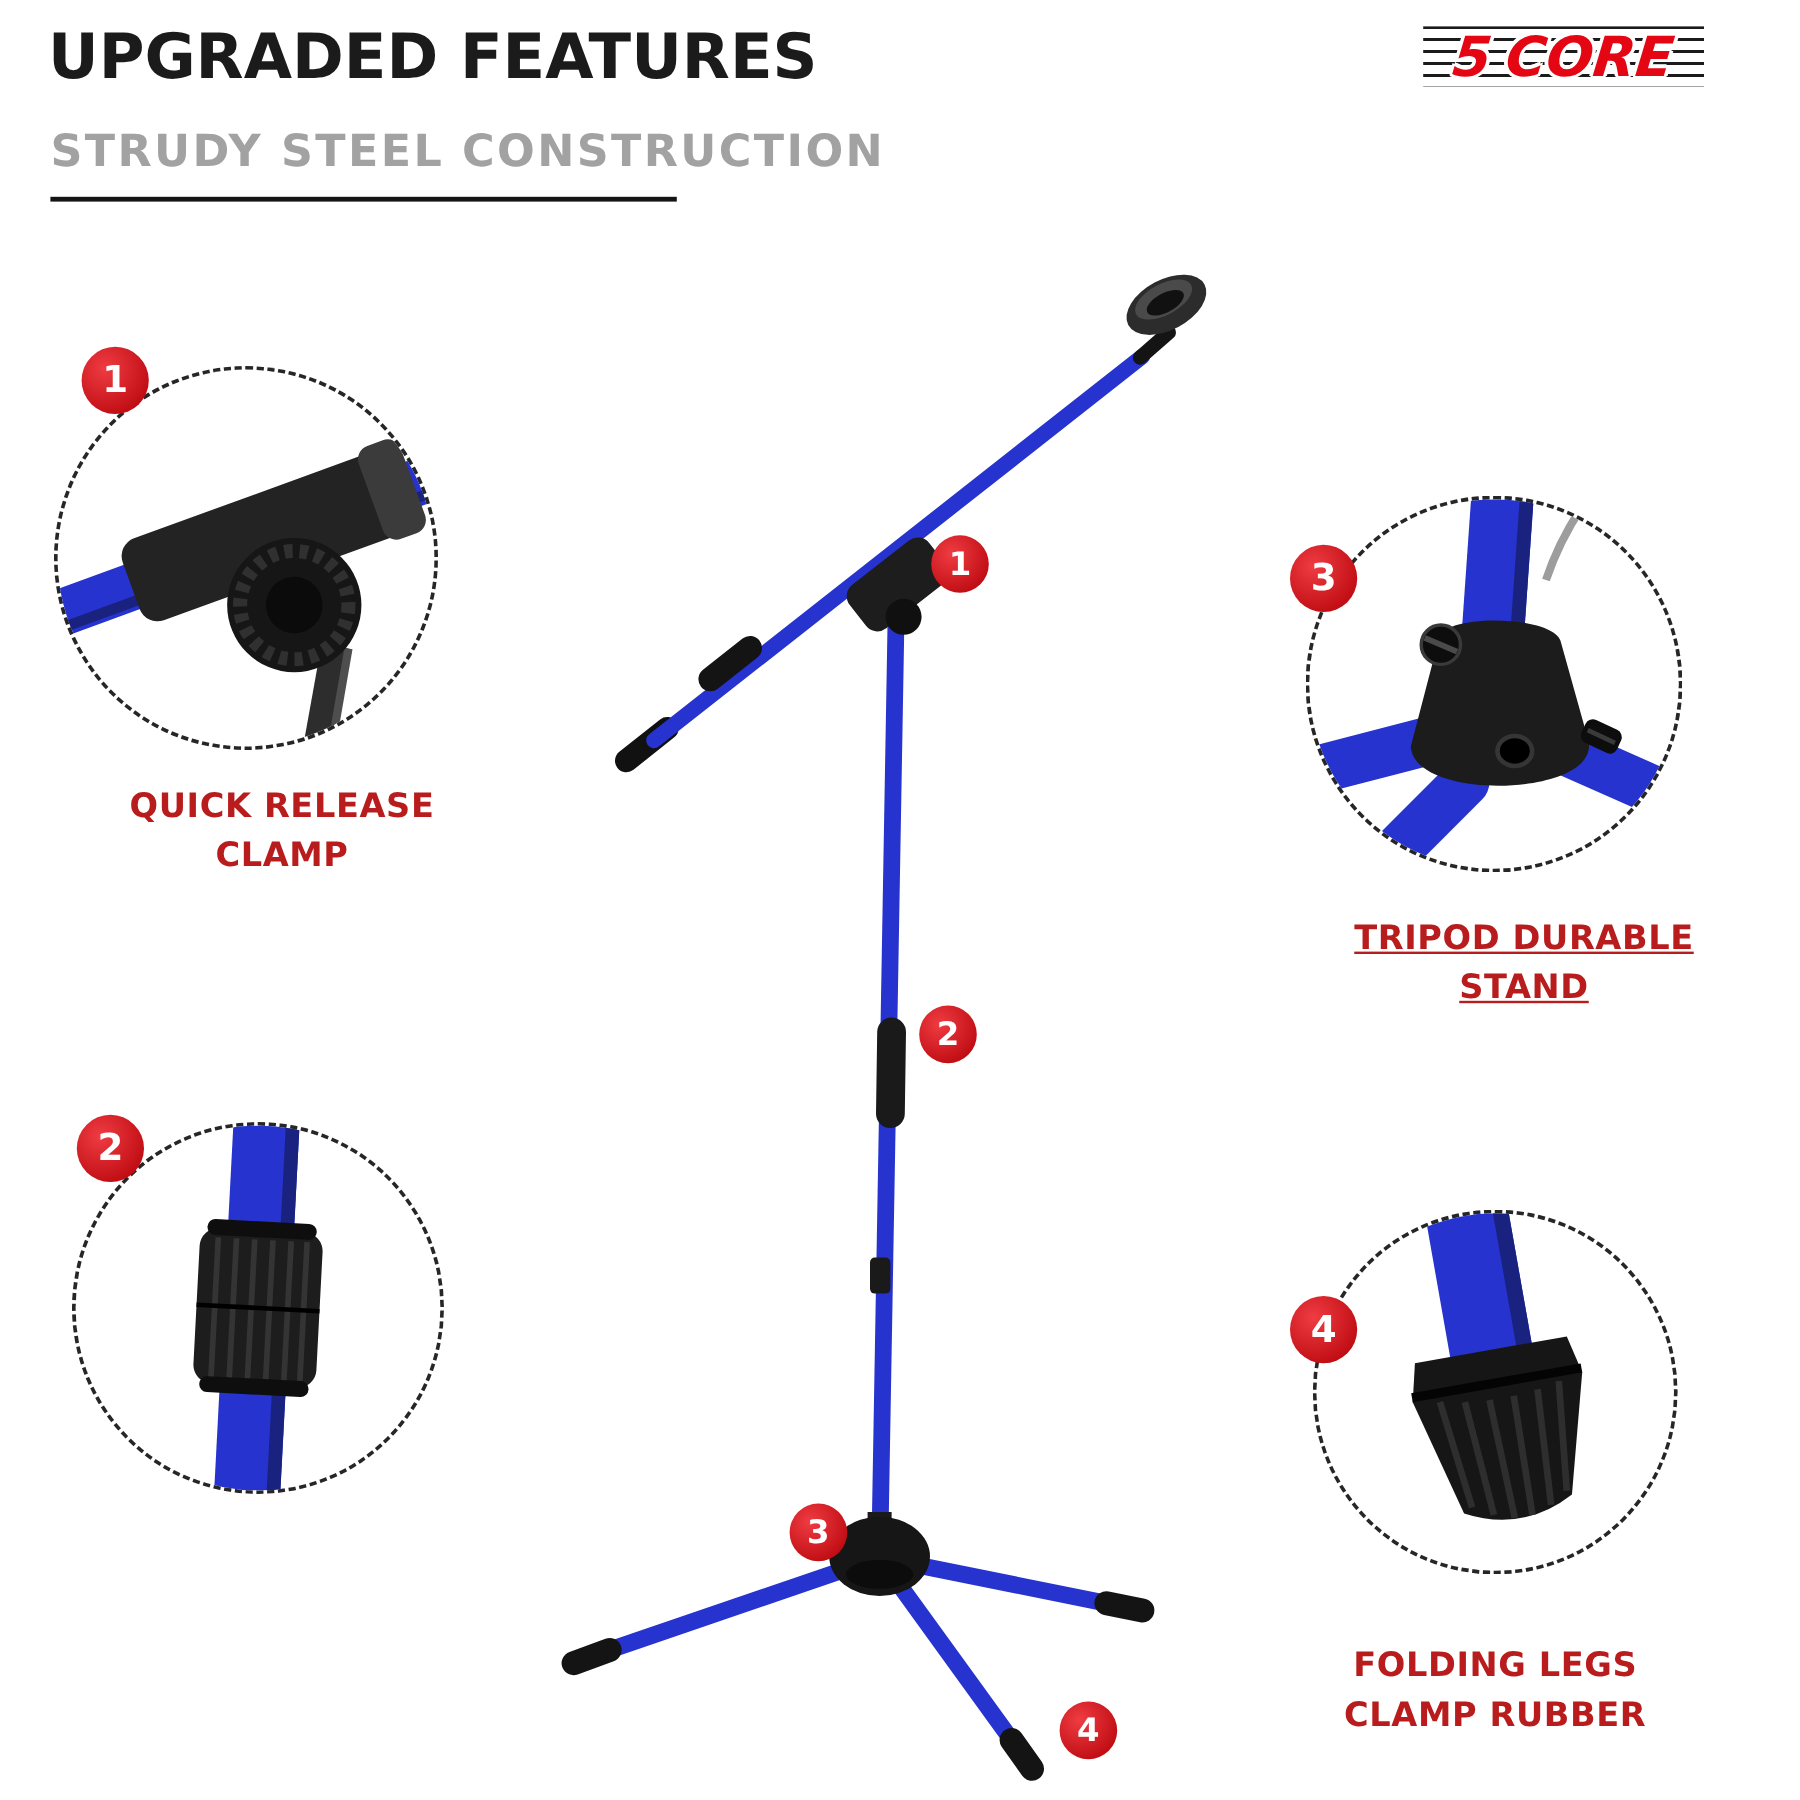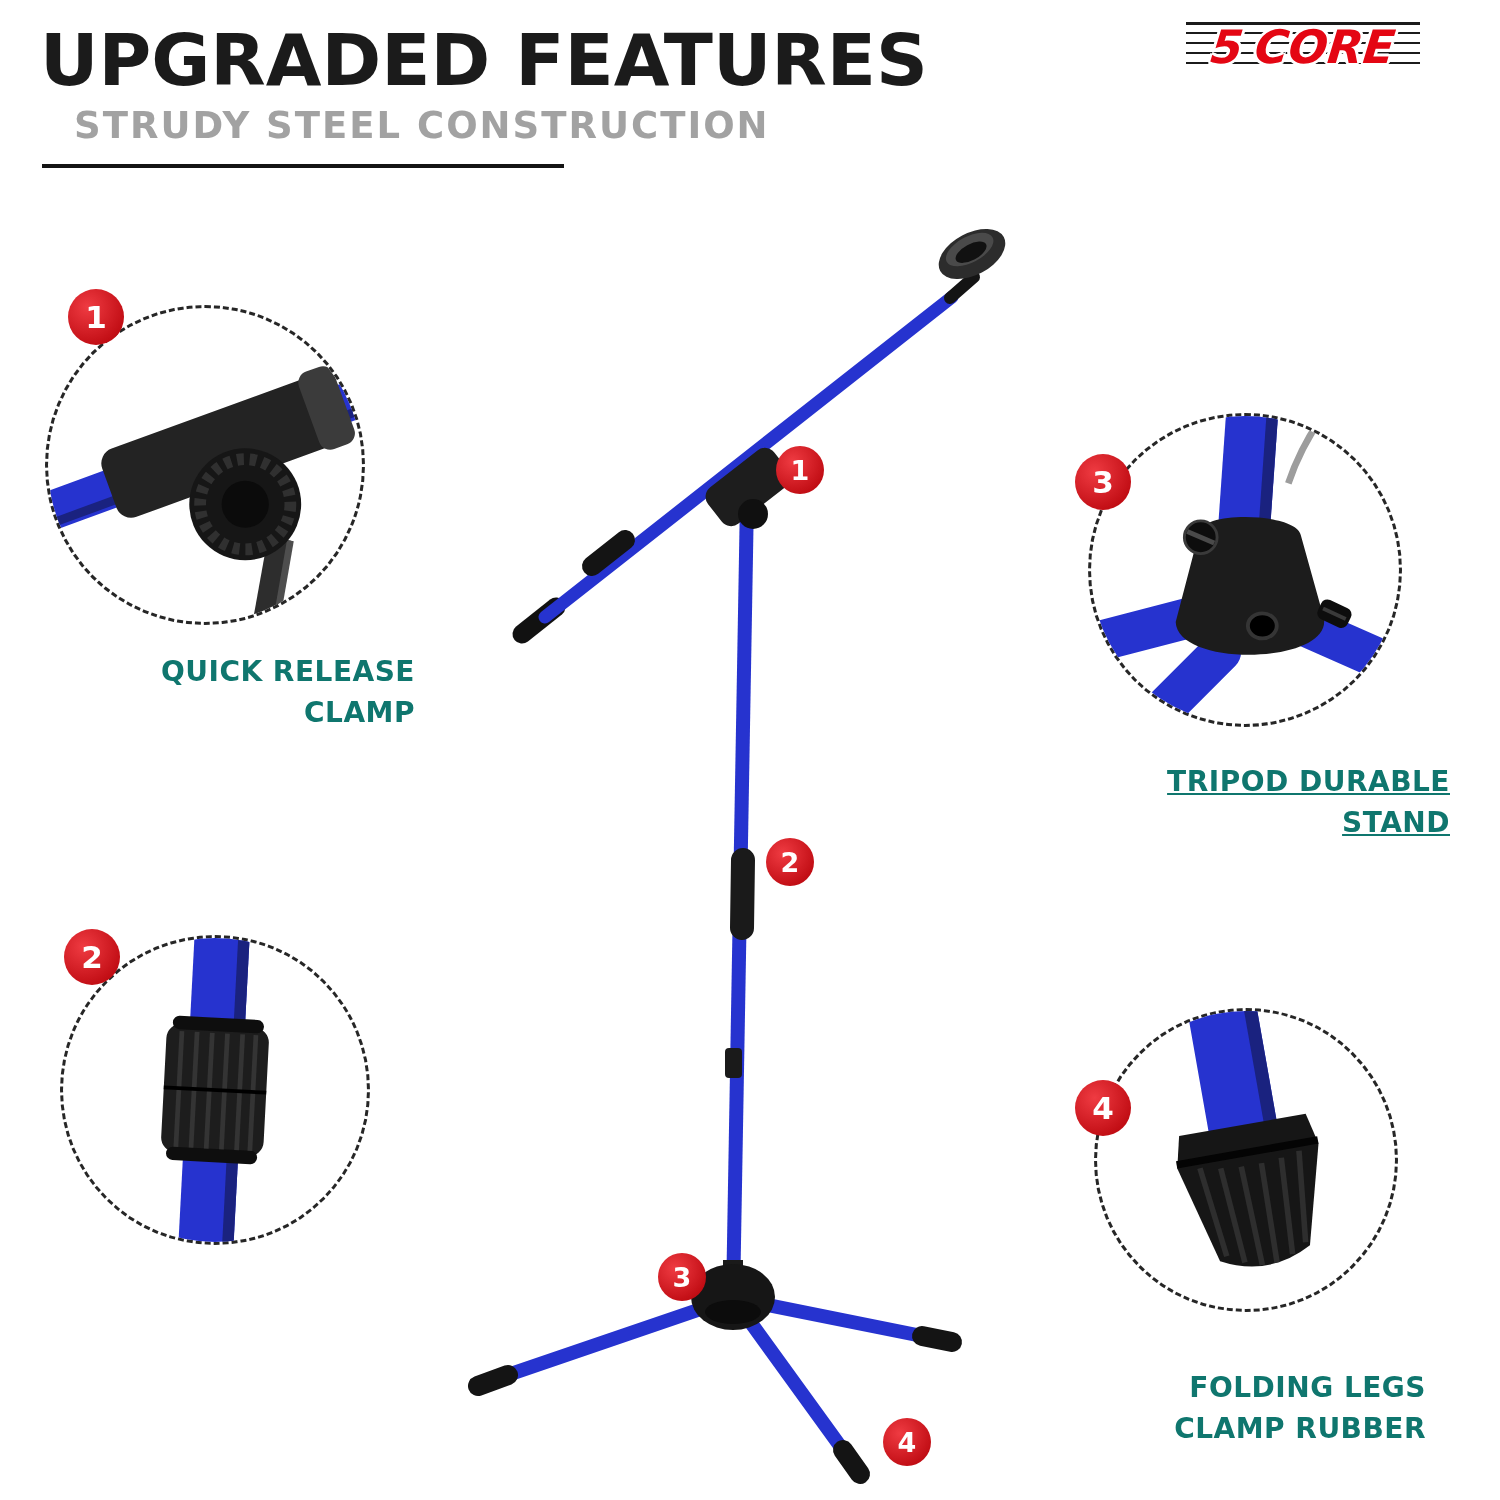--- a/index.html
+++ b/index.html
@@ -1,39 +1,39 @@
 <!DOCTYPE html>
 <html><head>
 <meta charset="utf-8">
 <style>
   * { margin:0; padding:0; box-sizing:border-box; }
   html,body { background:#ffffff; }
   body { font-family:"DejaVu Sans","Liberation Sans",sans-serif; }
   .stage { position:relative; width:1500px; height:1500px; background:#ffffff; overflow:hidden; }
 
-  .title { position:absolute; left:40px; top:18px; font-size:72px; font-weight:800; color:#1b1b1b; letter-spacing:0; white-space:nowrap; }
-  .subtitle { position:absolute; left:42px; top:104px; font-size:37px; font-weight:700; color:#a2a2a2; letter-spacing:2px; white-space:nowrap;margin-left:32px; }
+  .title { position:absolute; left:40px; top:18px; font-size:52px; font-weight:800; color:#1b1b1b; letter-spacing:0; white-space:nowrap; }
+  .subtitle { position:absolute; left:42px; top:104px; font-size:37px; font-weight:700; color:#a2a2a2; letter-spacing:2px; white-space:nowrap; }
   .subtitle-underline { position:absolute; left:42px; top:164px; width:522px; height:4px; background:#141414; }
 
   .logo { position:absolute; left:1186px; top:14px; width:234px; height:66px; }
   .logo-stripes { position:absolute; left:0; right:0; top:8px; bottom:8px;
     background:repeating-linear-gradient(180deg,#1b1b1b 0 2.5px,transparent 2.5px 10px); }
   .logo-text { position:absolute; inset:0; display:flex; align-items:center; justify-content:center; gap:12px;
     font-style:italic; font-weight:800; font-size:46px; color:#e40613; transform:skewX(-6deg);
     text-shadow:3px 0 0 #fff,-3px 0 0 #fff,0 3px 0 #fff,0 -3px 0 #fff,2px 2px 0 #fff,-2px -2px 0 #fff,2px -2px 0 #fff,-2px 2px 0 #fff; }
 
   .callout { position:absolute; border:3px dashed #262626; border-radius:50%; overflow:hidden; background:#fff; }
   .callout svg { position:absolute; inset:0; width:100%; height:100%; }
 
   .badge { position:absolute; border-radius:50%; color:#ffffff; display:flex; align-items:center; justify-content:center;
     font-weight:800; background:radial-gradient(circle at 35% 32%, #ef3b42, #c10d14 75%); z-index:5; }
   .badge.big { width:56px; height:56px; font-size:31px; }
   .badge.small { width:48px; height:48px; font-size:27px; }
 
-  .caption { position:absolute; text-align:right; font-size:28px; font-weight:700; color:#0f766e; line-height:1.45; letter-spacing:0.5px; }
+  .caption { position:absolute; text-align:center; font-size:28px; font-weight:700; color:#b91c1c; line-height:1.45; letter-spacing:0.5px; }
 
   .stand-svg { position:absolute; left:0; top:0; pointer-events:none; }
 </style>
 </head>
 <body>
 
 <div class="stage">
 
   <div class="title">UPGRADED FEATURES</div>
   <div class="subtitle">STRUDY STEEL CONSTRUCTION</div>

